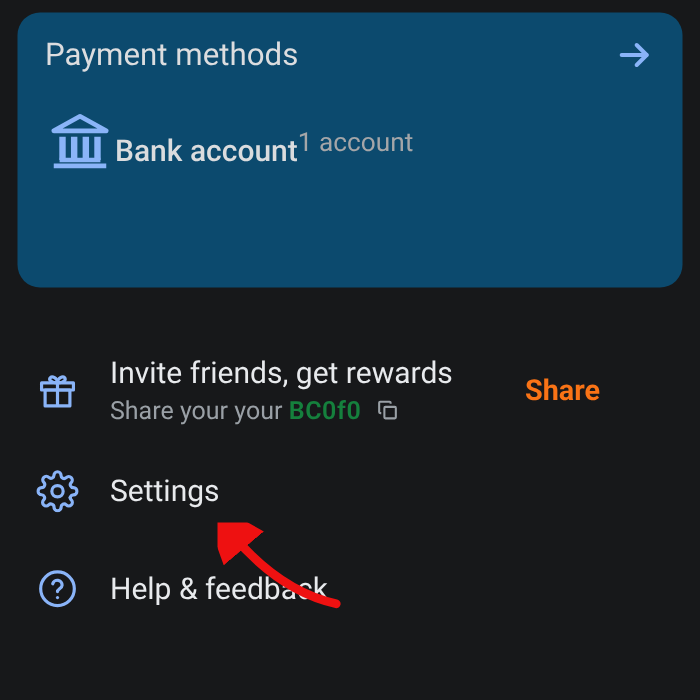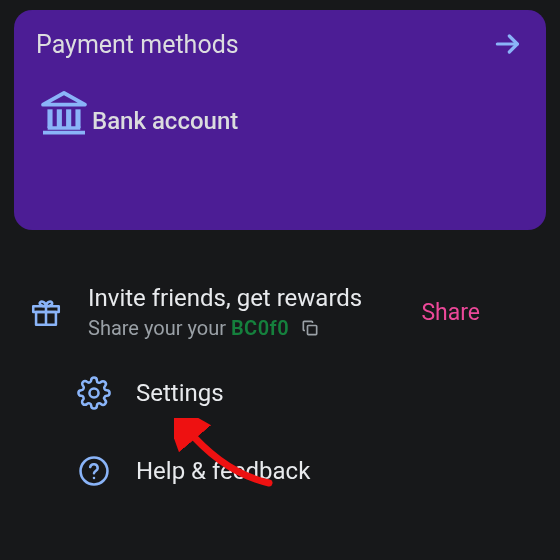--- a/index.html
+++ b/index.html
@@ -10,21 +10,21 @@
     font-family: "Google Sans", Roboto, Arial, sans-serif;
     overflow: hidden;
     color: #e8eaed;
   }
   .card {
     position: absolute;
     left: 14px;
     top: 10px;
     width: 532px;
     height: 220px;
-    background: #4c1d95;
+    background: #0c4a6e;
     border-radius: 18px;
     padding: 18px 22px;
   }
   .card-header {
     display: flex;
     align-items: center;
     justify-content: space-between;
   }
   .card-title {
     font-size: 25px;
@@ -76,26 +76,26 @@
     margin-top: 4px;
   }
   .row .txt .t2 .code {
     font-weight: 600;
     color: #15803d;
     letter-spacing: 0.5px;
   }
   .copy-ic svg { width:20px; height:20px; vertical-align:-3px; margin-left:6px; }
   .share {
     font-size: 23px;
-    font-weight: 400;
-    color: #ec4899;
+    font-weight: 700;
+    color: #f97316;
     padding-right: 6px;
     margin-left: 12px;
   }
-  .row.tight { min-height: 78px; margin-left: 48px; }
+  .row.tight { min-height: 78px; }
   
   .annot {
     position: absolute;
     left: 174px;
     top: 418px;
     pointer-events: none;
   }
 </style>
 </head>
 <body>
@@ -116,20 +116,21 @@
         <polygon points="12 3 21 8 3 8"></polygon>
         <line x1="3" y1="20" x2="21" y2="20"></line>
         <line x1="5" y1="18" x2="19" y2="18"></line>
         <line x1="6" y1="10" x2="6" y2="18" stroke-width="2.2"></line>
         <line x1="10" y1="10" x2="10" y2="18" stroke-width="2.2"></line>
         <line x1="14" y1="10" x2="14" y2="18" stroke-width="2.2"></line>
         <line x1="18" y1="10" x2="18" y2="18" stroke-width="2.2"></line>
       </svg>
     </div>
     <div class="bank-title">Bank account</div>
+    <div class="bank-sub">1 account</div>
   </div>
 </div>
 
 <div class="menu">
 
   <div class="row">
     <div class="ico">
       <svg viewBox="0 0 24 24" fill="none" stroke="#8ab4f8" stroke-width="1.8" stroke-linejoin="round">
         <rect x="3" y="8" width="18" height="4"></rect>
         <rect x="5" y="12" width="14" height="9"></rect>

